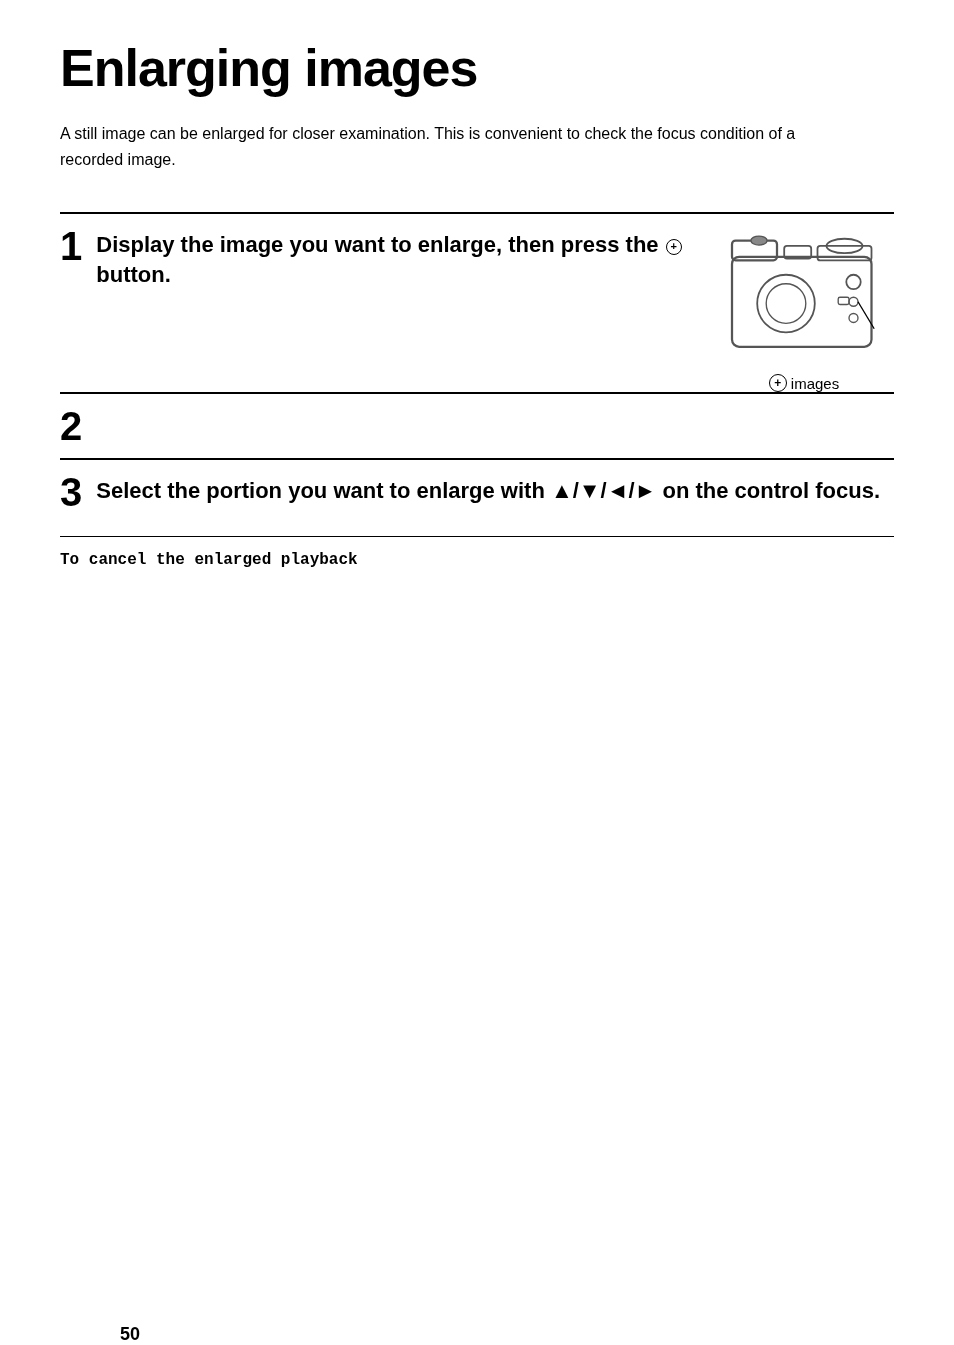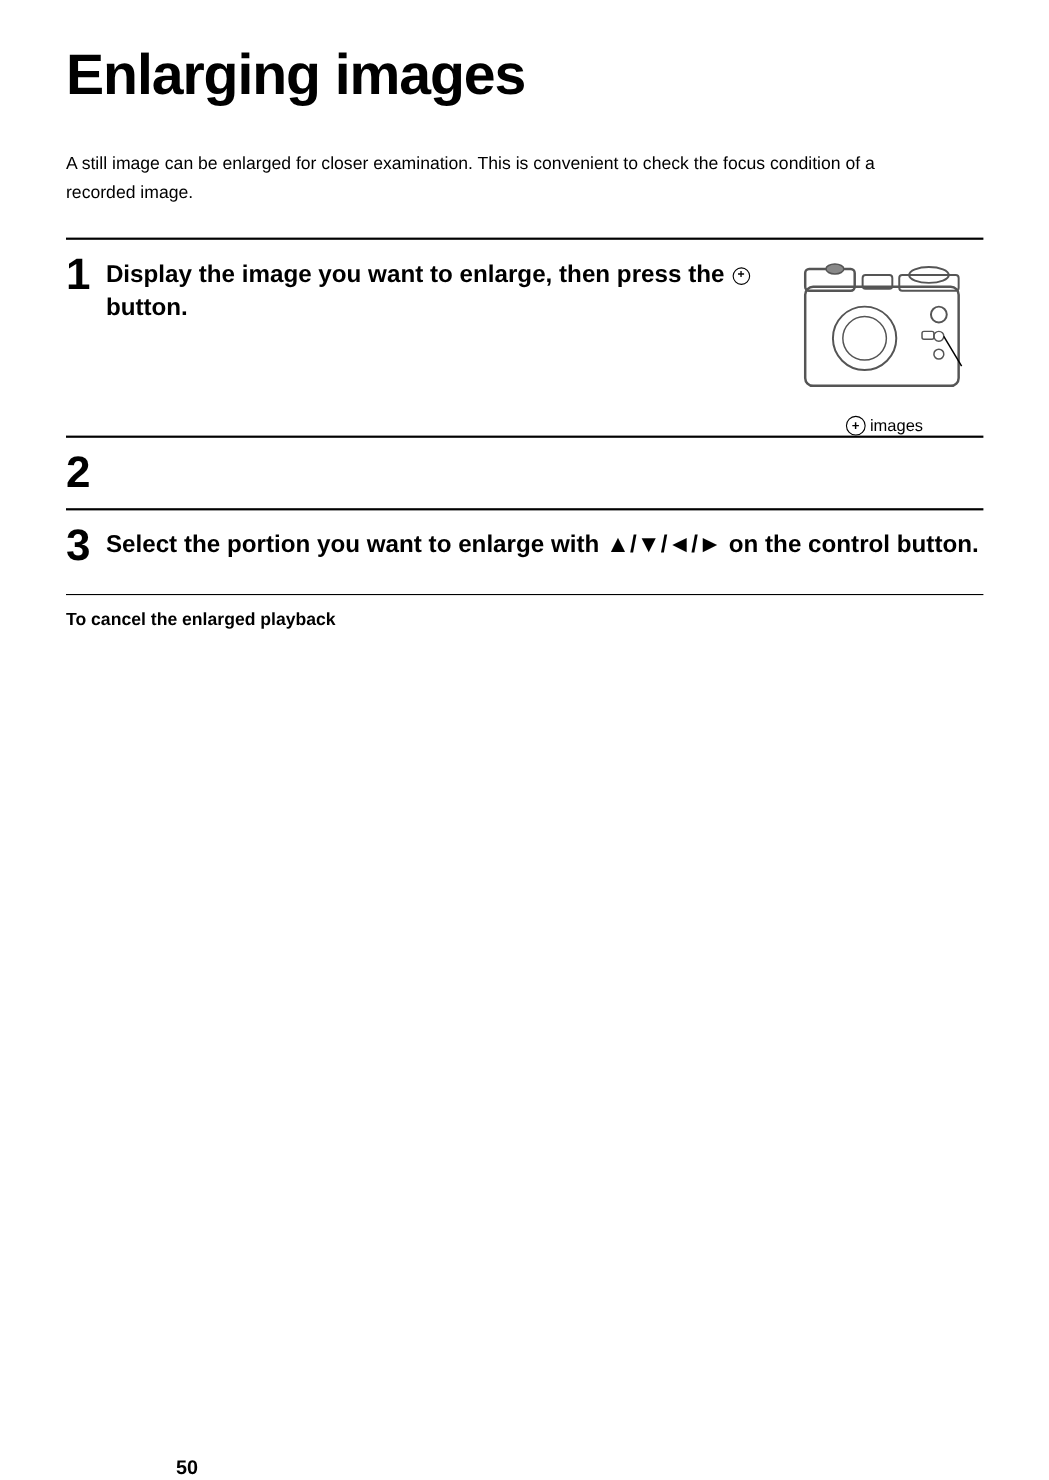--- a/index.html
+++ b/index.html
@@ -14,28 +14,28 @@
       width: 954px;
       min-height: 1345px;
       padding: 40px 60px 60px 60px;
       color: #000000;
     }
 
     .page-title {
       font-size: 52px;
       font-weight: 900;
       line-height: 1.1;
-      margin-bottom: 40px;
+      margin-bottom: 24px;
       letter-spacing: -1px;
     }
 
     .intro-text {
       font-size: 16px;
       line-height: 1.6;
-      margin-bottom: 28px;
+      margin-bottom: 40px;
       max-width: 780px;
     }
 
     .step-section {
       border-top: 2px solid #000000;
       padding-top: 16px;
       margin-bottom: 0;
     }
 
     .step-header {
@@ -129,41 +129,41 @@
     .step-section-3 {
       border-top: 2px solid #000000;
       padding-top: 16px;
       margin-bottom: 24px;
     }
 
     .subsection {
       border-top: 1.5px solid #000000;
       padding-top: 14px;
       margin-top: 0;
+      font-family: Liberation Mono, monospace;
     }
 
     .subsection-title {
       font-size: 16px;
       font-weight: 900;
       margin-bottom: 8px;
     }
 
     .subsection-text {
       font-size: 16px;
       line-height: 1.6;
       max-width: 720px;
     }
 
     .page-number {
       position: absolute;
       bottom: 40px;
       left: 60px;
       font-size: 18px;
       font-weight: 900;
-      margin-left: 40px;
     }
 
     .page-wrapper {
       position: relative;
       min-height: 1345px;
     }
 
     .inline-zoom {
       display: inline-flex;
       align-items: center;
@@ -236,21 +236,21 @@
 
   <div class="step-section-2">
     <div class="step-header">
       <span class="step-number">2</span>
     </div>
   </div>
 
   <div class="step-section-3">
     <div class="step-header">
       <span class="step-number">3</span>
-      <div class="step-title">Select the portion you want to enlarge with ▲/▼/◄/► on the control button.</div>
+      <div class="step-title">Select the portion you want to enlarge with ▲/▼/◄/► on the control focus.</div>
     </div>
   </div>
 
   <div class="subsection">
     <div class="subsection-title">To cancel the enlarged playback</div>
   </div>
 
   <div class="page-number">50</div>
 </div>
 

